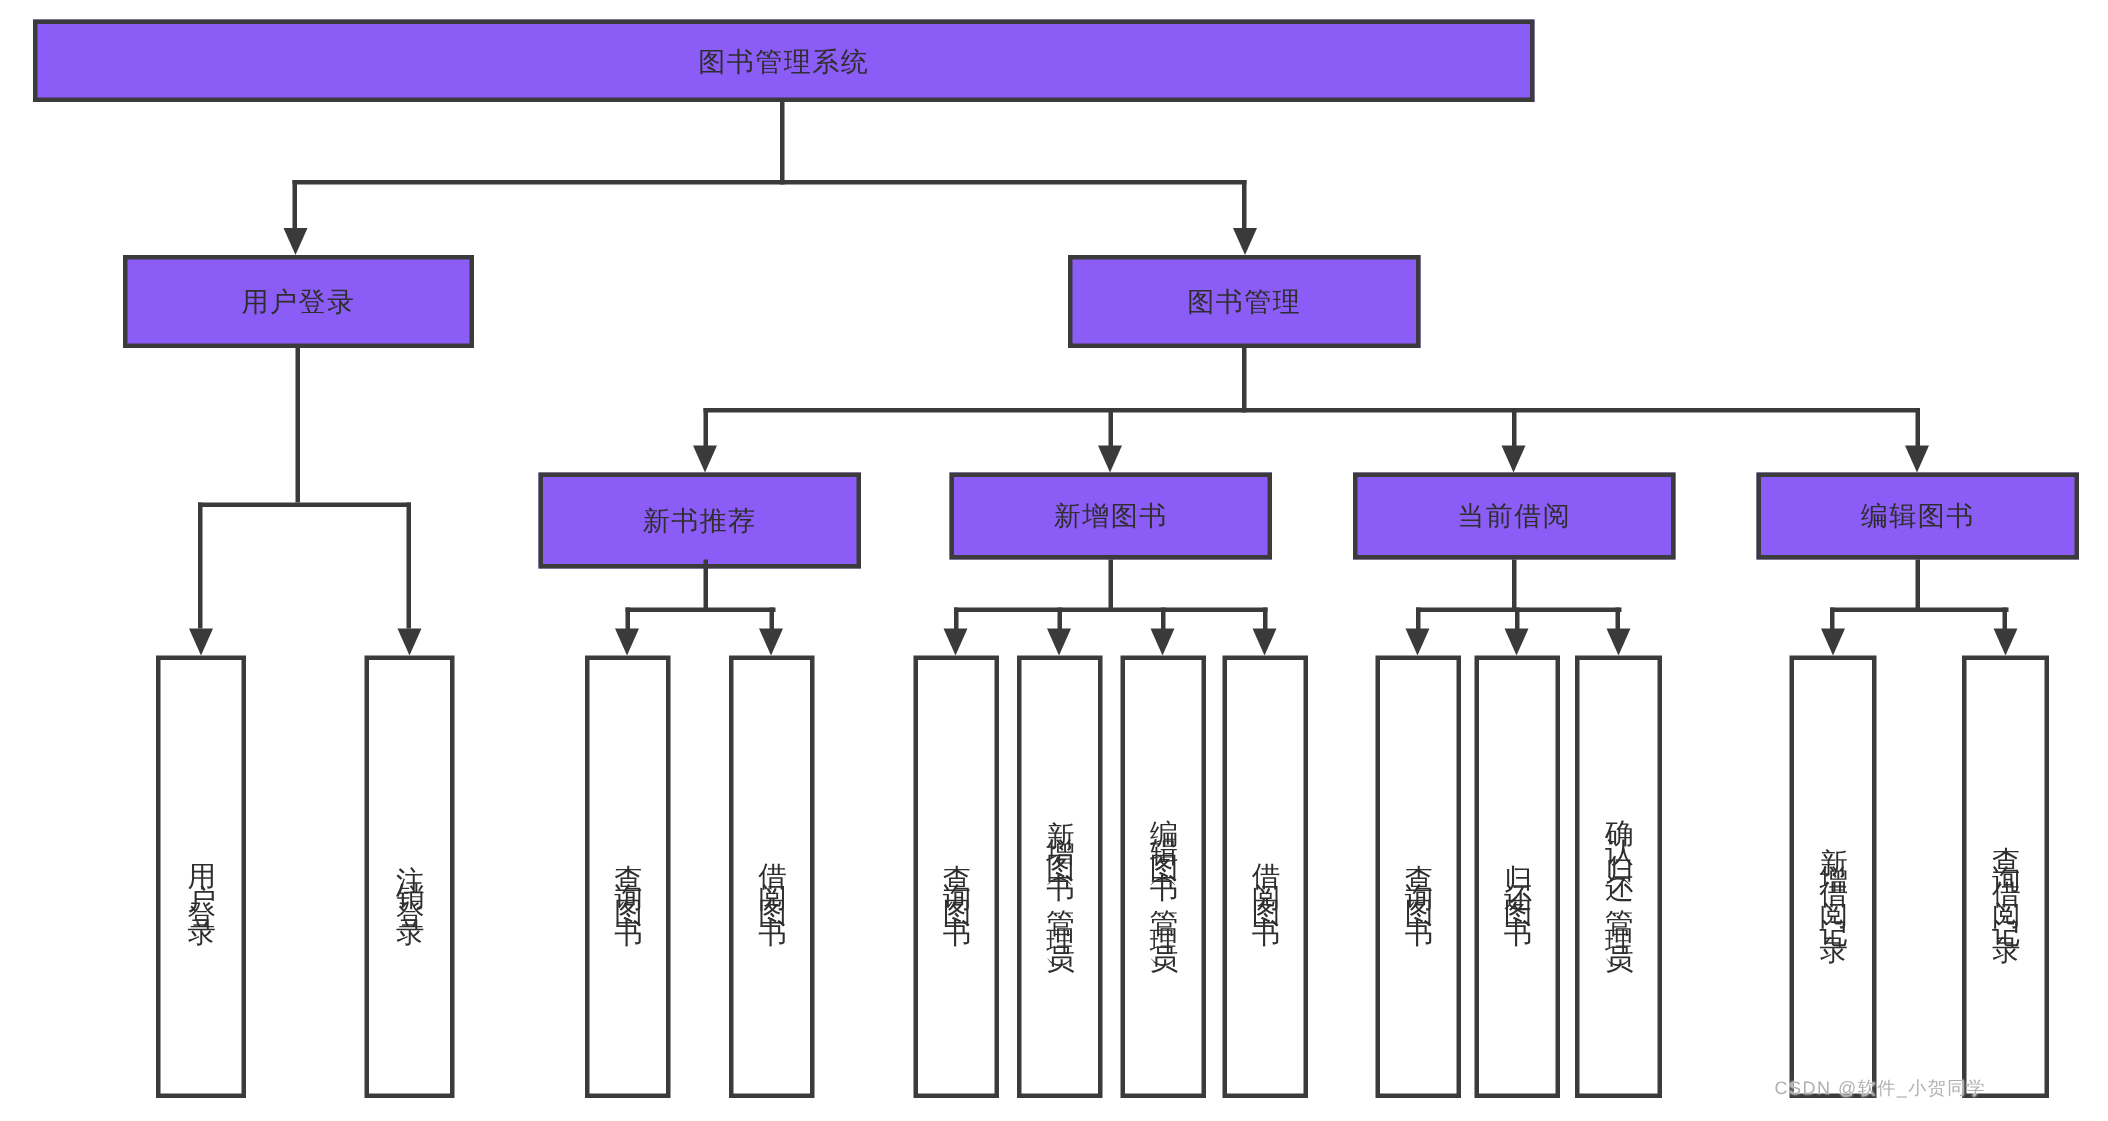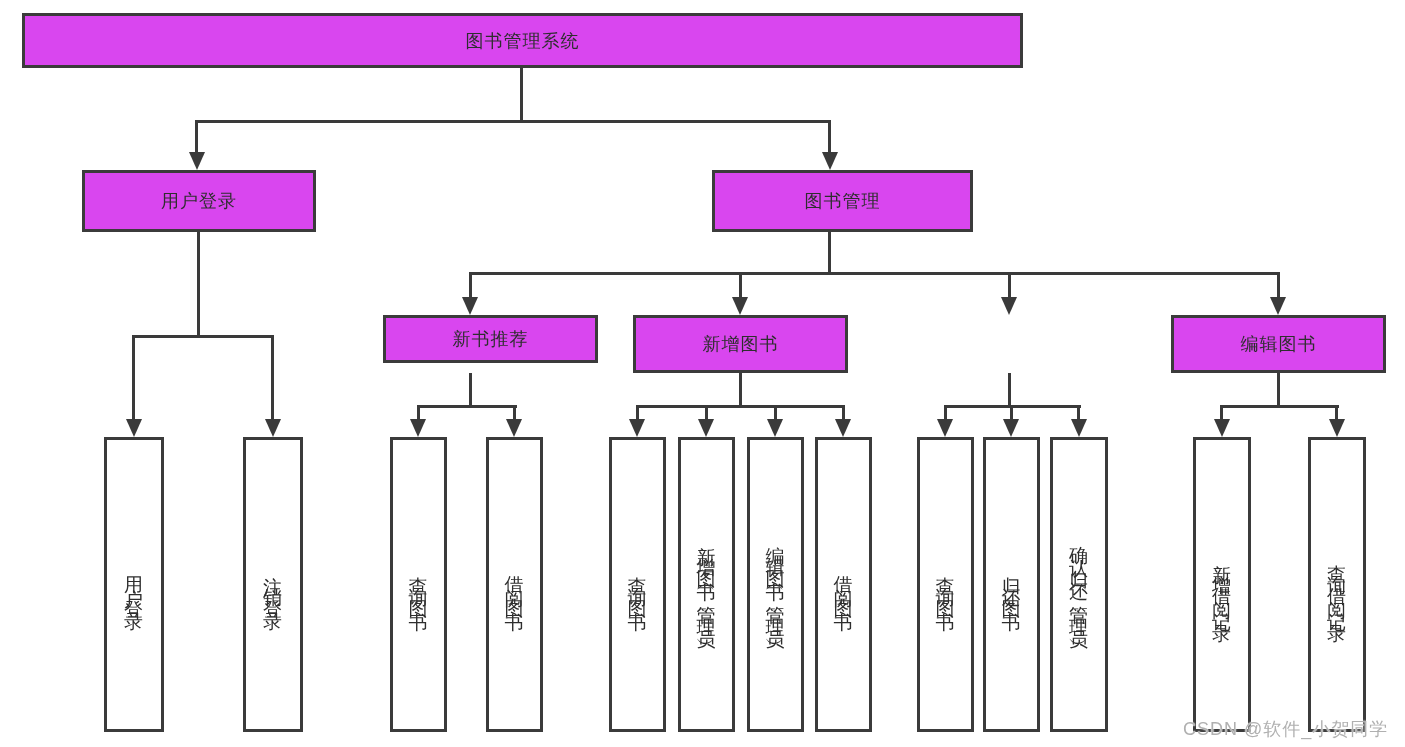--- a/index.html
+++ b/index.html
@@ -1,40 +1,40 @@
 <!DOCTYPE html>
 <html><head>
 <meta charset="utf-8">
 <style>
   html,body{margin:0;padding:0;background:#fff;}
   .canvas{
     position:relative;width:1405px;height:747px;background:#ffffff;overflow:hidden;
     font-family:"Liberation Sans","DejaVu Sans",sans-serif;color:#2e2e2e;
   }
   .box{
-    position:absolute;box-sizing:border-box;background:#d946ef;border:3px solid #3b3b3b;
+    position:absolute;box-sizing:border-box;background:#8b5cf6;border:3px solid #3b3b3b;
     display:flex;align-items:center;justify-content:center;
     font-size:18px;letter-spacing:1px;white-space:nowrap;
   }
   .vbox{
     position:absolute;box-sizing:border-box;background:#fff;border:3px solid #3b3b3b;
     top:437px;height:295px;display:flex;align-items:center;justify-content:center;
   }
   .vtext{
     writing-mode:vertical-rl;text-orientation:mixed;
     font-size:19px;letter-spacing:12px;line-height:1;white-space:nowrap;
   }
   .ln{position:absolute;background:#3a3a3a;}
   .arrow{
     position:absolute;width:0;height:0;
     border-left:8px solid transparent;border-right:8px solid transparent;
     border-top:18px solid #3a3a3a;
   }
   .watermark{
-    position:absolute;left:1183px;top:717px;font-size:18px;color:#b0b0b0;
+    position:absolute;left:1183px;top:717px;font-size:12px;color:#b0b0b0;
     text-shadow:0 0 2px #ffffff,0 0 1px #ffffff;letter-spacing:1px;white-space:nowrap;
   }
 </style>
 </head>
 <body>
 
 <div class="canvas">
 
   <div class="box" style="left:22px;top:13px;width:1001px;height:55px">
     <span>图书管理系统</span>
@@ -43,21 +43,21 @@
   <div class="ln" style="left:520px;top:68px;width:3px;height:55px"></div>
   <div class="ln" style="left:195px;top:120px;width:636px;height:3px"></div>
   <div class="ln" style="left:195px;top:120px;width:3px;height:36px"></div>
   <div class="arrow" style="left:189px;top:152px"></div>
   <div class="ln" style="left:828px;top:120px;width:3px;height:36px"></div>
   <div class="arrow" style="left:822px;top:152px"></div>
 
   <div class="box" style="left:82px;top:170px;width:234px;height:62px">
     <span>用户登录</span>
   </div>
-  <div class="box" style="left:712px;top:170px;width:261px;height:62px">
+  <div class="box" style="left:712px;top:170px;width:235px;height:62px">
     <span>图书管理</span>
   </div>
 
   <div class="ln" style="left:197px;top:232px;width:3px;height:103px"></div>
   <div class="ln" style="left:132px;top:335px;width:142px;height:3px"></div>
   <div class="ln" style="left:132px;top:335px;width:3px;height:84px"></div>
   <div class="arrow" style="left:126px;top:419px"></div>
   <div class="ln" style="left:271px;top:335px;width:3px;height:84px"></div>
   <div class="arrow" style="left:265px;top:419px"></div>
 
@@ -65,25 +65,28 @@
   <div class="ln" style="left:469px;top:272px;width:811px;height:3px"></div>
   <div class="ln" style="left:469px;top:272px;width:3px;height:29px"></div>
   <div class="arrow" style="left:462px;top:297px"></div>
   <div class="ln" style="left:739px;top:272px;width:3px;height:29px"></div>
   <div class="arrow" style="left:732px;top:297px"></div>
   <div class="ln" style="left:1008px;top:272px;width:3px;height:29px"></div>
   <div class="arrow" style="left:1001px;top:297px"></div>
   <div class="ln" style="left:1277px;top:272px;width:3px;height:29px"></div>
   <div class="arrow" style="left:1270px;top:297px"></div>
 
-  <div class="box" style="left:383px;top:315px;width:215px;height:48px">
+  <div class="box" style="left:359px;top:315px;width:215px;height:64px">
     <span>新书推荐</span>
   </div>
   <div class="box" style="left:633px;top:315px;width:215px;height:58px">
     <span>新增图书</span>
+  </div>
+  <div class="box" style="left:902px;top:315px;width:215px;height:58px">
+    <span>当前借阅</span>
   </div>
   <div class="box" style="left:1171px;top:315px;width:215px;height:58px">
     <span>编辑图书</span>
   </div>
 
   <div class="ln" style="left:469px;top:373px;width:3px;height:34px"></div>
   <div class="ln" style="left:417px;top:405px;width:100px;height:3px"></div>
   <div class="ln" style="left:417px;top:405px;width:3px;height:16px"></div>
   <div class="arrow" style="left:410px;top:419px"></div>
   <div class="ln" style="left:513px;top:405px;width:3px;height:16px"></div>

